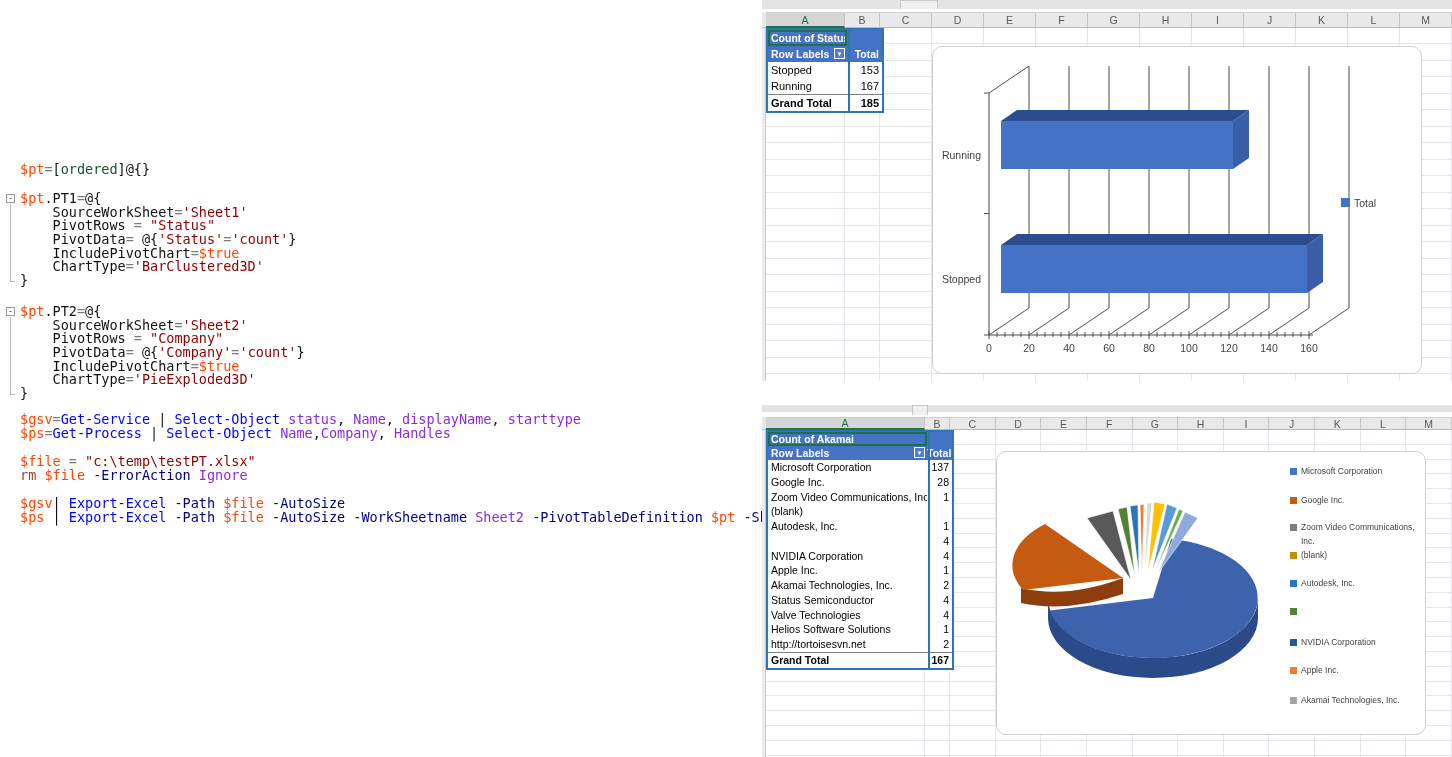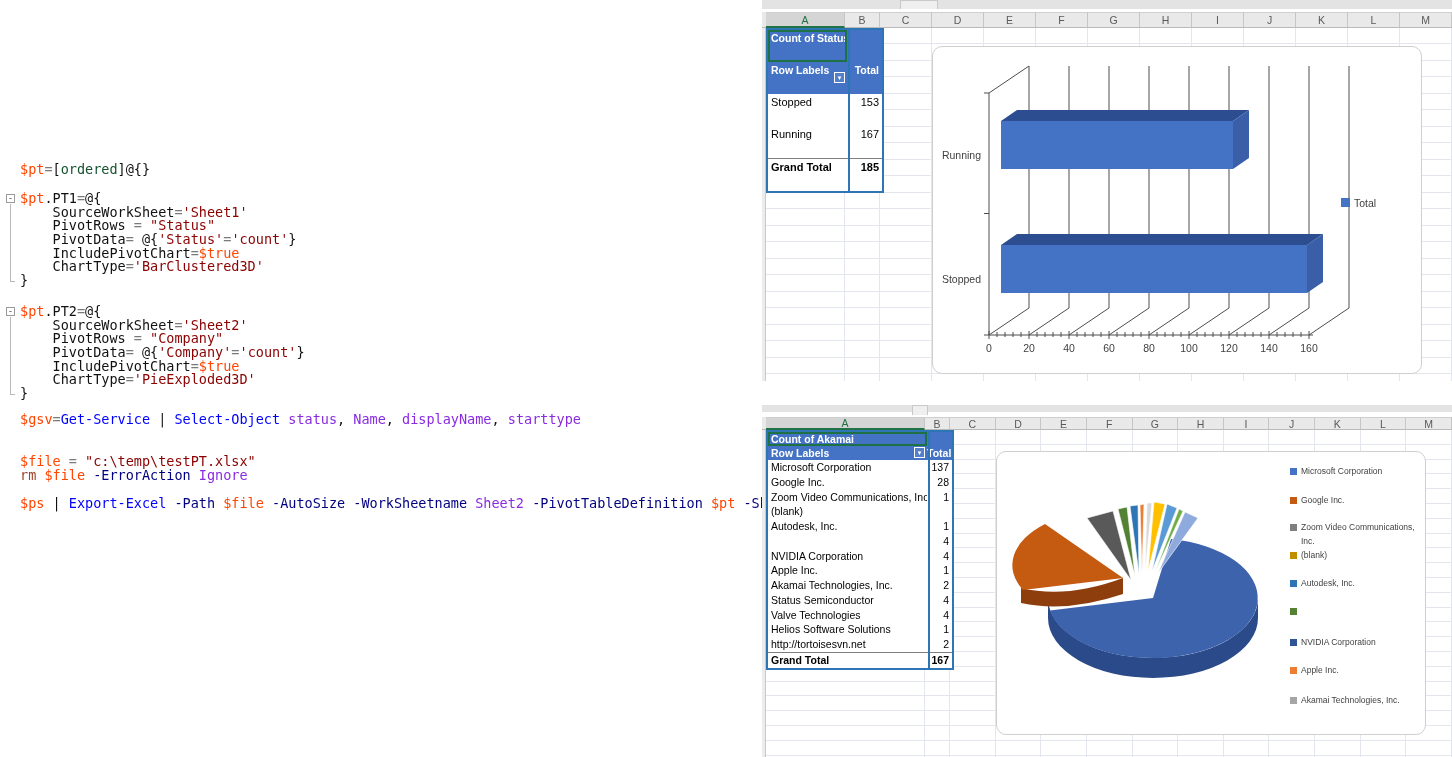--- a/index.html
+++ b/index.html
@@ -43,21 +43,21 @@
   .pa{box-sizing:border-box;padding-left:3px;overflow:hidden;white-space:nowrap;position:relative;}
   .pb{box-sizing:border-box;text-align:right;padding-right:3px;overflow:hidden;}
   .phdr{background:#4472C4;color:#fff;font-weight:700;}
   .sel1{outline:2px solid #1E7145;outline-offset:-2px;}
   .gtrow{border-top:1px solid #7F7F7F;font-weight:700;}
   .pdivider{position:absolute;width:2px;background:#2E75B6;top:0;bottom:0;z-index:6;}
   .dd{position:absolute;right:2px;top:50%;margin-top:-6px;width:11px;height:11px;background:#5480C9;border:1px solid #fff;
     color:#fff;font-size:7px;line-height:10px;text-align:center;font-weight:400;box-sizing:border-box;}
 
   #pivot1{left:4px;top:28px;width:118px;font-size:11px;}
-  #pivot1 .prow{height:32px;line-height:16px;}
+  #pivot1 .prow{height:16px;line-height:16px;}
   #pivot1 .pa{width:79px;}
   #pivot1 .pb{width:35px;}
   #pivot1 .pdivider{left:80px;}
   #pivot1 .phdr{font-size:10.5px;}
 
   #pivot2{left:4px;top:25px;width:188px;font-size:10.5px;}
   #pivot2 .prow{height:14.77px;line-height:14.77px;}
   #pivot2 .prow.title,#pivot2 .prow.hdr{height:14px;line-height:14px;}
   #pivot2 .prow.gtrow{height:15px;line-height:14px;}
   #pivot2 .pa{width:159px;}
@@ -96,26 +96,28 @@
       <div class="code-line"><span class="tk-var">$pt</span><span class="tk-plain">.PT2</span><span class="tk-op">=</span><span class="tk-plain">@{</span></div>
       <div class="code-line"><span class="tk-plain">    SourceWorkSheet</span><span class="tk-op">=</span><span class="tk-str">'Sheet2'</span></div>
       <div class="code-line"><span class="tk-plain">    PivotRows </span><span class="tk-op">=</span><span class="tk-str"> "Company"</span></div>
       <div class="code-line"><span class="tk-plain">    PivotData</span><span class="tk-op">=</span><span class="tk-plain"> @{</span><span class="tk-str">'Company'</span><span class="tk-op">=</span><span class="tk-str">'count'</span><span class="tk-plain">}</span></div>
       <div class="code-line"><span class="tk-plain">    IncludePivotChart</span><span class="tk-op">=</span><span class="tk-var">$true</span></div>
       <div class="code-line"><span class="tk-plain">    ChartType</span><span class="tk-op">=</span><span class="tk-str">'PieExploded3D'</span></div>
       <div class="code-line"><span class="tk-plain">}</span></div>
     </div>
     <div class="code-block" style="top: 413px;">
       <div class="code-line"><span class="tk-var">$gsv</span><span class="tk-op">=</span><span class="tk-cmd">Get-Service</span><span class="tk-plain"> | </span><span class="tk-cmd">Select-Object</span><span class="tk-arg"> status</span><span class="tk-plain">,</span><span class="tk-arg"> Name</span><span class="tk-plain">,</span><span class="tk-arg"> displayName</span><span class="tk-plain">,</span><span class="tk-arg"> starttype</span></div>
+      <div class="code-line"><span class="tk-var">$ps</span><span class="tk-op">=</span><span class="tk-cmd">Get-Process</span><span class="tk-plain"> | </span><span class="tk-cmd">Select-Object</span><span class="tk-arg"> Name</span><span class="tk-plain">,</span><span class="tk-arg">Company</span><span class="tk-plain">,</span><span class="tk-arg"> Handles</span></div>
     </div>
     <div class="code-block" style="top: 455px;">
       <div class="code-line"><span class="tk-var">$file</span><span class="tk-plain"> </span><span class="tk-op">=</span><span class="tk-str"> "c:\temp\testPT.xlsx"</span></div>
       <div class="code-line"><span class="tk-alias">rm</span><span class="tk-var"> $file</span><span class="tk-param"> -ErrorAction</span><span class="tk-arg"> Ignore</span></div>
     </div>
     <div class="code-block" style="top: 497px;">
+      <div class="code-line"><span class="tk-var">$gsv</span><span class="tk-plain">| </span><span class="tk-cmd">Export-Excel</span><span class="tk-param"> -Path</span><span class="tk-var"> $file</span><span class="tk-param"> -AutoSize</span></div>
       <div class="code-line"><span class="tk-var">$ps</span><span class="tk-plain"> | </span><span class="tk-cmd">Export-Excel</span><span class="tk-param"> -Path</span><span class="tk-var"> $file</span><span class="tk-param"> -AutoSize</span><span class="tk-param"> -WorkSheetname</span><span class="tk-arg"> Sheet2</span><span class="tk-param"> -PivotTableDefinition</span><span class="tk-var"> $pt</span><span class="tk-param"> -Show</span></div>
     </div>
   </div>
 
 <div class="sheet" id="sheetA" style="top:0;height:381px;">
   <div class="chrome" style="left:0;top:0;right:0;height:9px;"></div>
   <div class="chrome-tab" style="left:138px;top:0;width:38px;height:9px;"></div>
   <div class="sliver" style="top:12px;bottom:0;"></div>
 
   <div class="pivot" id="pivot1">

